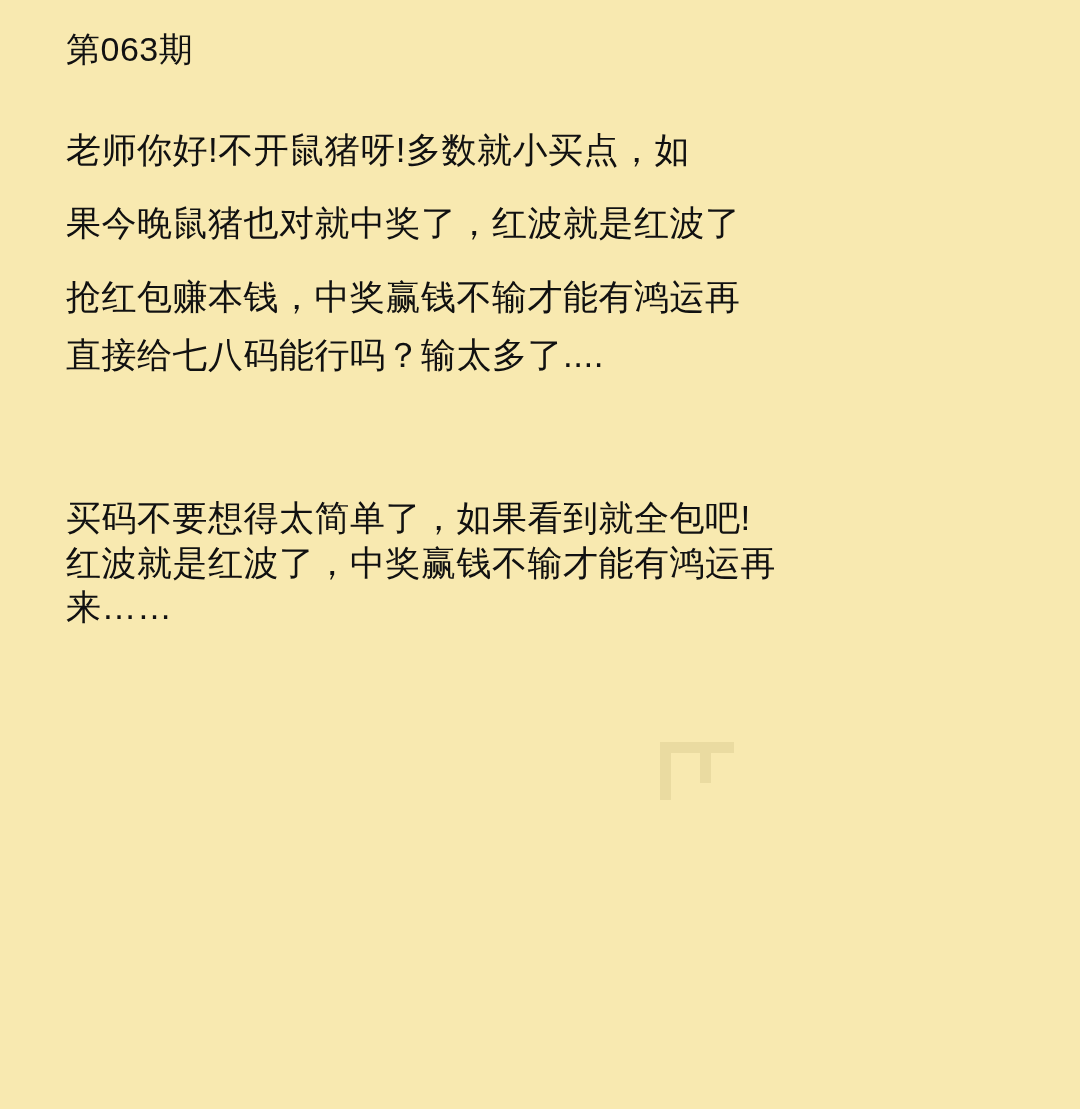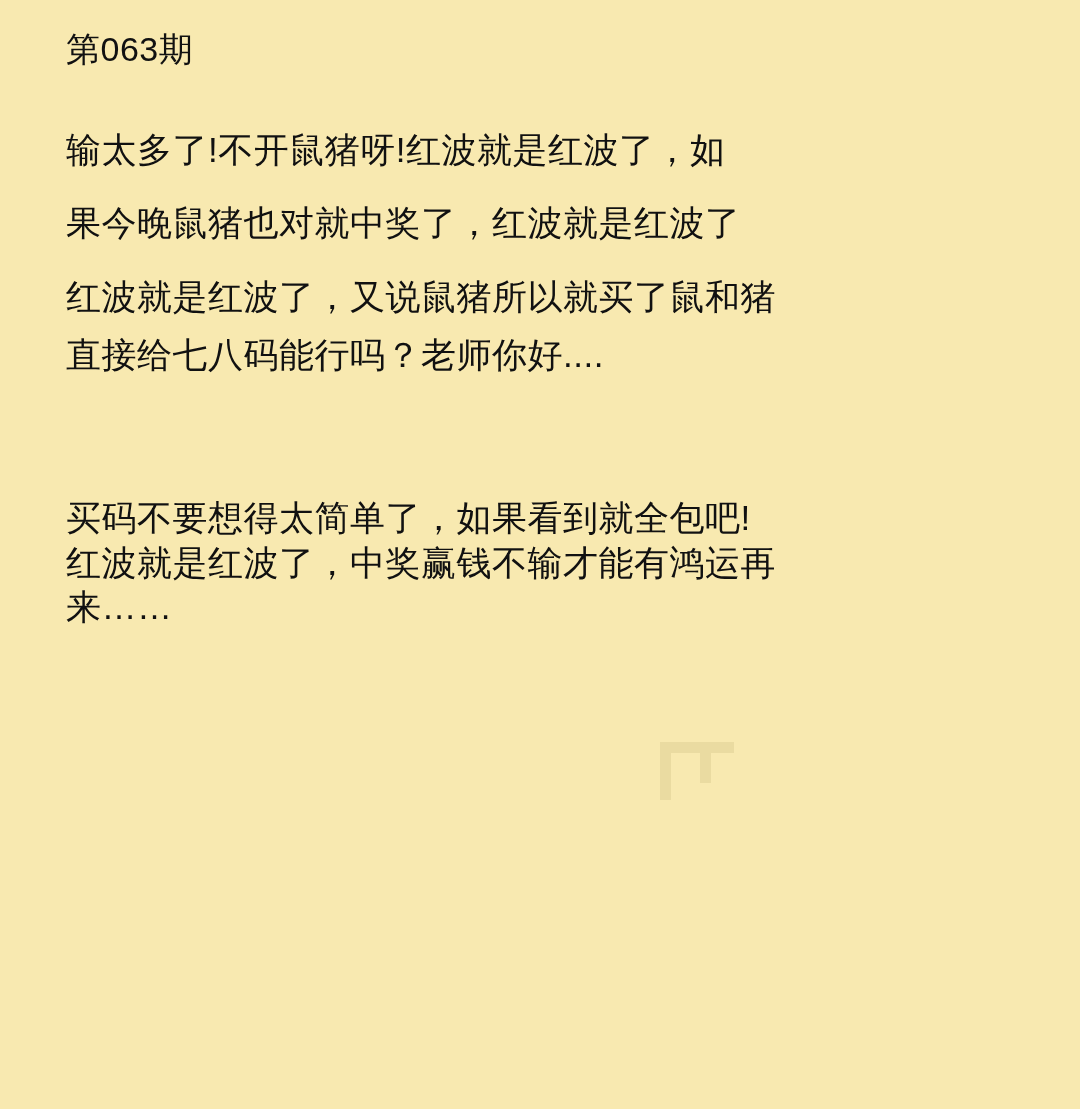--- a/index.html
+++ b/index.html
@@ -87,27 +87,27 @@
 </head>
 <body>
 
 <div class="page">
 
   <div class="content">
 
     <div class="issue-title">第063期</div>
 
     <div class="para loose">
-      <div>输太多了!不开鼠猪呀!红波就是红波了，如</div>
+      <div>老师你好!不开鼠猪呀!多数就小买点，如</div>
       <div>果今晚鼠猪也对就中奖了，红波就是红波了</div>
-      <div>红波就是红波了，又说鼠猪所以就买了鼠和猪</div>
+      <div>抢红包赚本钱，中奖赢钱不输才能有鸿运再</div>
     </div>
 
     <div class="para tight">
-      <div>直接给七八码能行吗？老师你好....</div>
+      <div>直接给七八码能行吗？输太多了....</div>
     </div>
 
     <div class="spacer-block"></div>
 
     <div class="para tight">
       <div>买码不要想得太简单了，如果看到就全包吧!</div>
       <div>红波就是红波了，中奖赢钱不输才能有鸿运再</div>
       <div>来……</div>
     </div>
 

